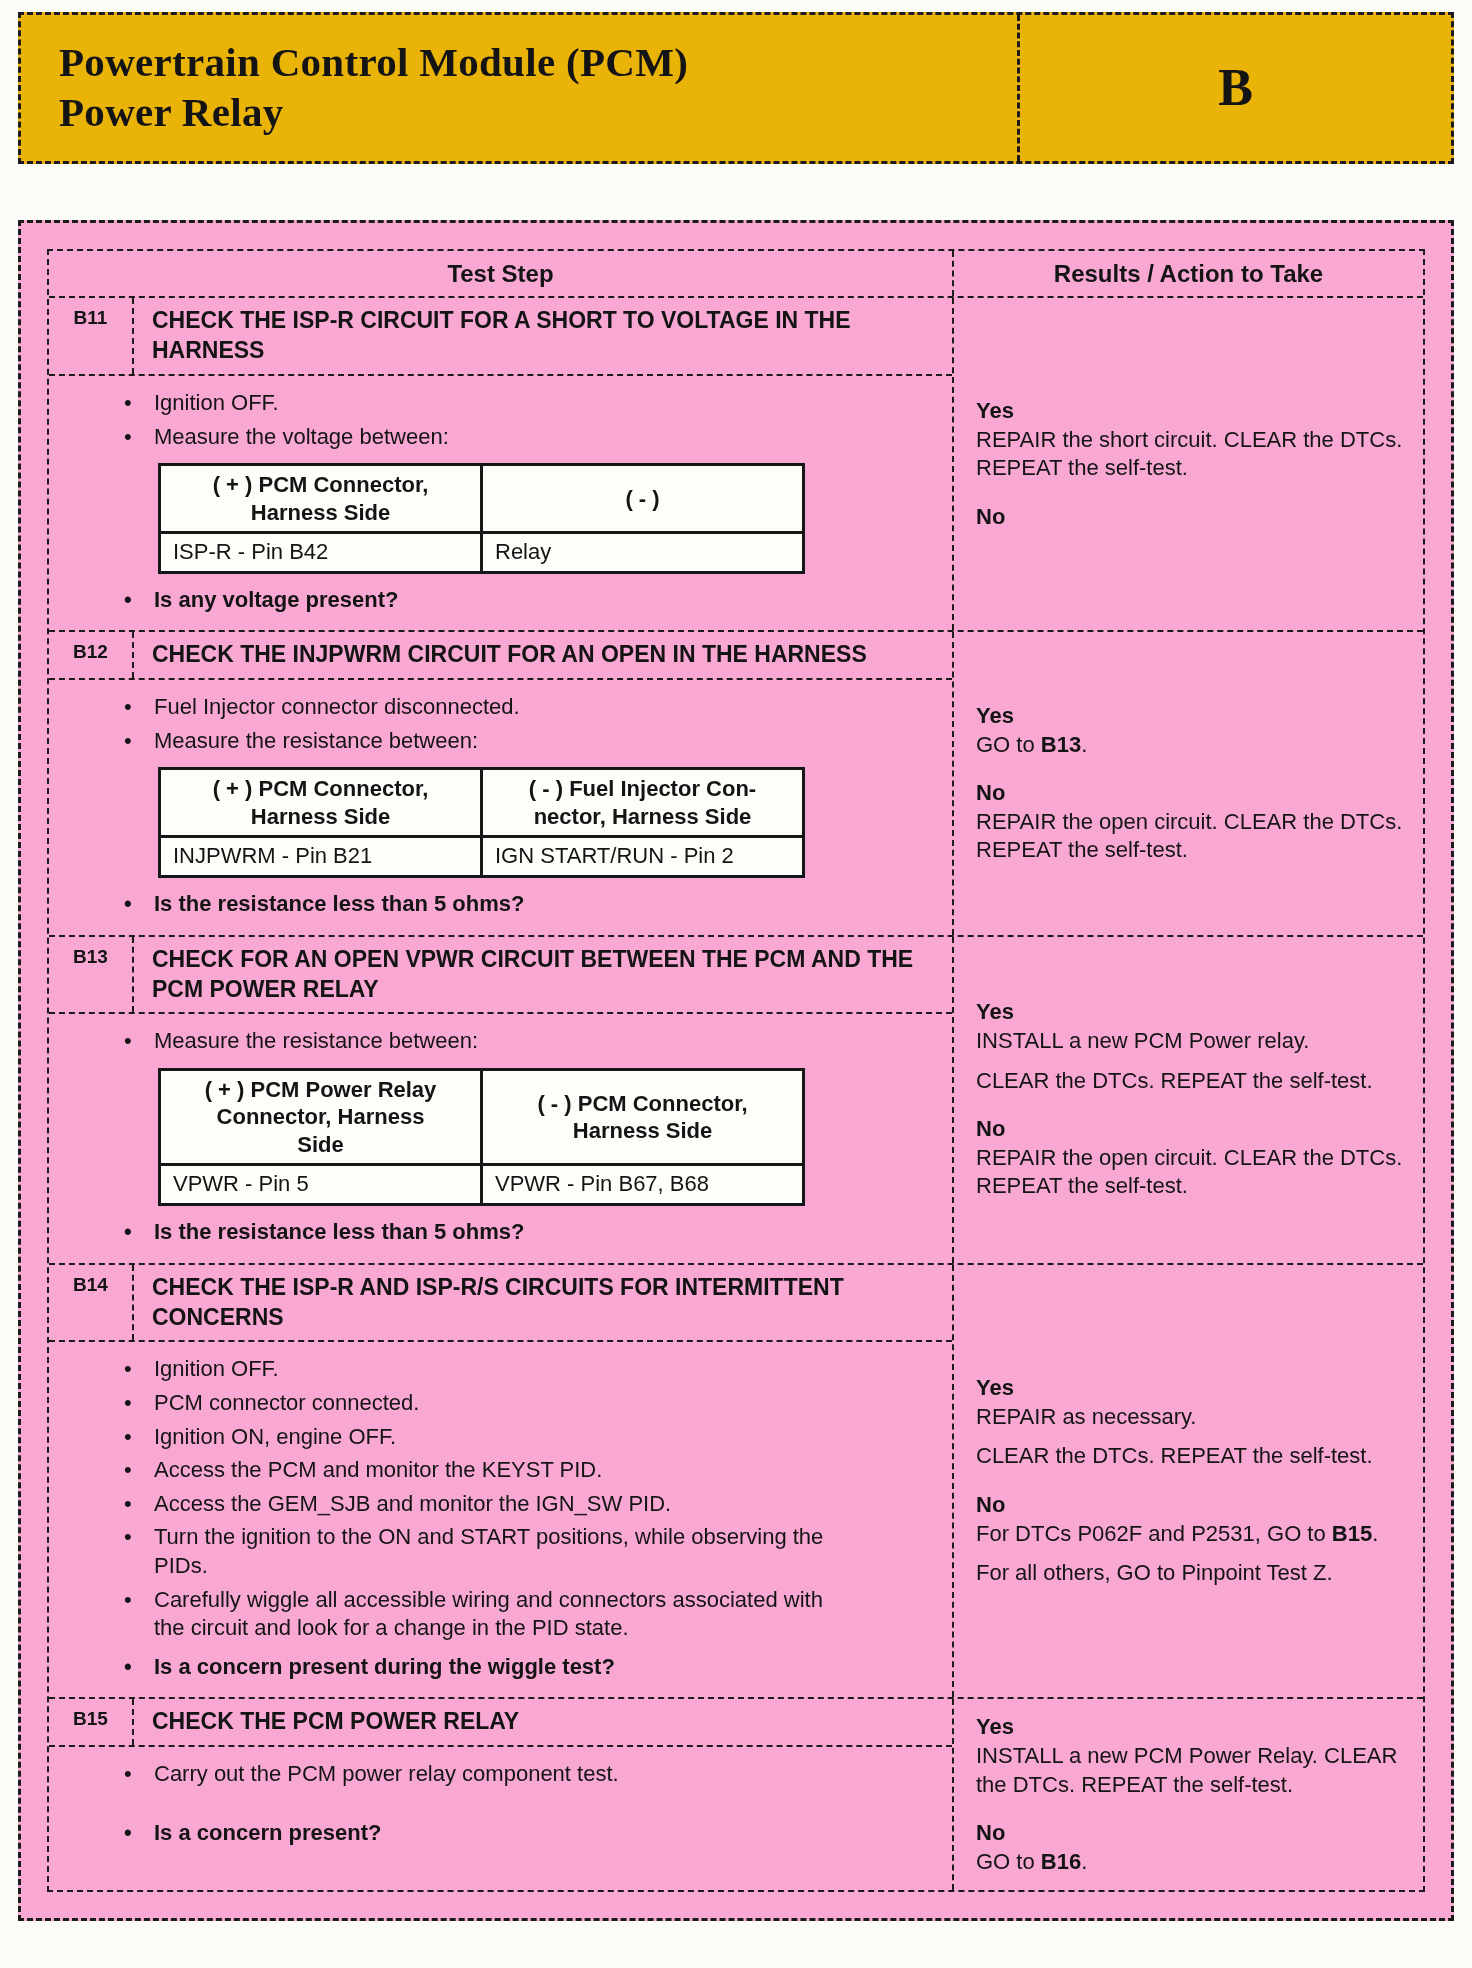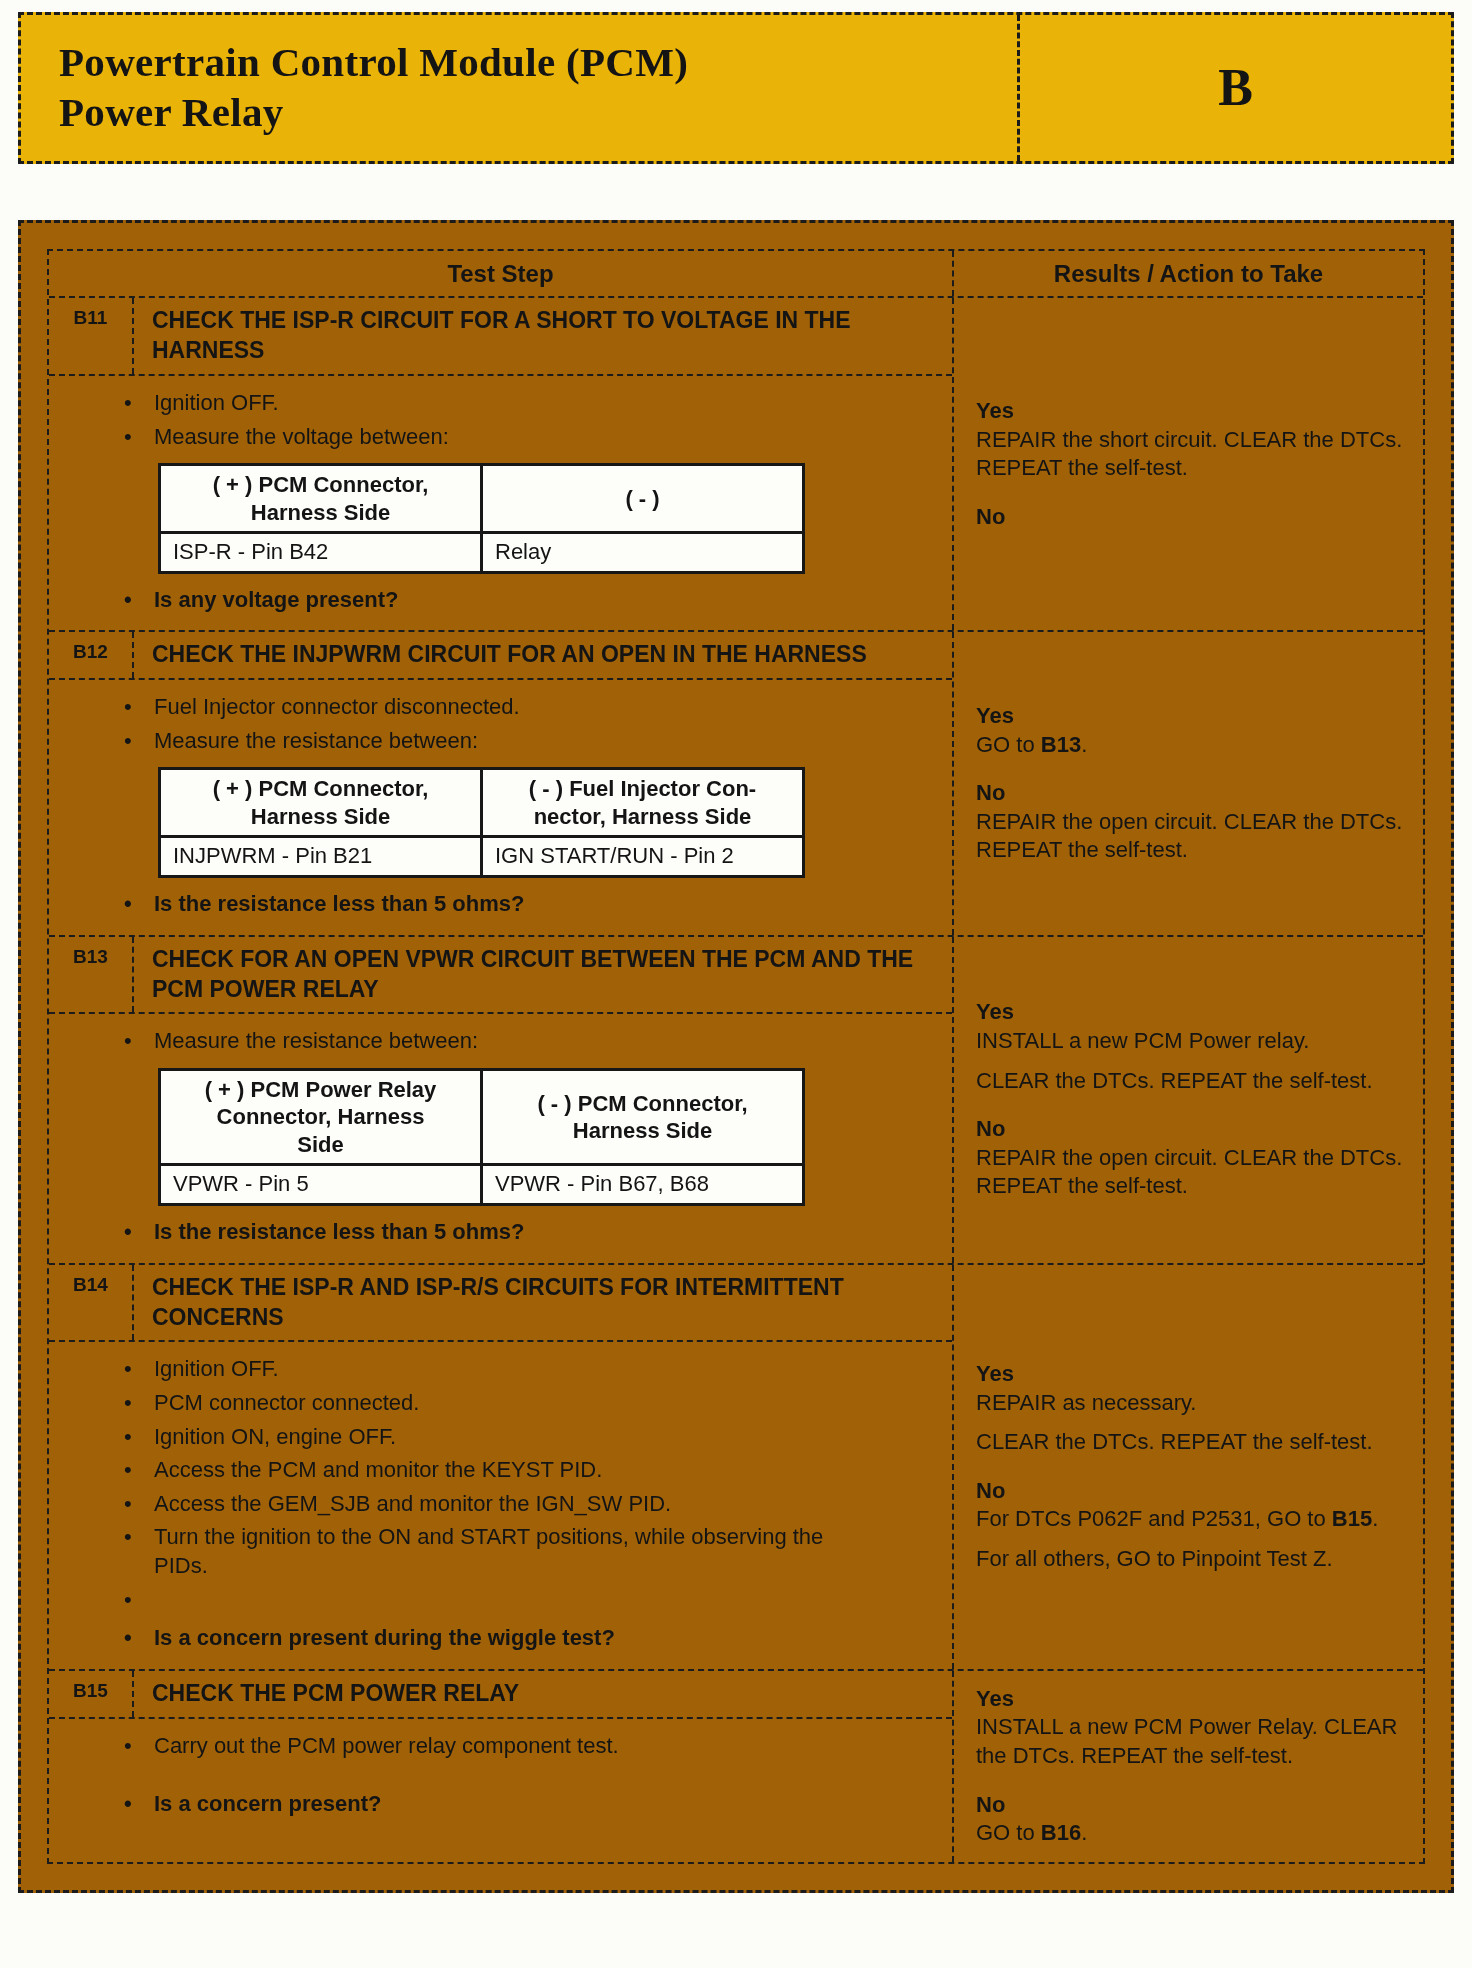--- a/index.html
+++ b/index.html
@@ -40,21 +40,21 @@
     font-family: "Liberation Serif", "DejaVu Serif", serif;
     font-size: 52px;
     font-weight: bold;
   }
 
   
   .content-box {
     margin-top: 56px;
     border: 3px dashed #1b1b1b;
     padding: 26px;
-    background: #a16207;
+    background: #f9a8d4;
   }
   .main-table { border: 2px dashed #1b1b1b; }
   .thead-row {
     display: flex;
     border-bottom: 2px dashed #1b1b1b;
     font-weight: bold;
     font-size: 24px;
   }
   .th-test { width: 903px; text-align: center; padding: 7px 0; }
   .th-results { flex: 1; border-left: 2px dashed #1b1b1b; text-align: center; padding: 7px 0; }
@@ -300,20 +300,21 @@
                 <div class="bullet">
                   <span class="dot">•</span>
                   <span class="btxt">Access the GEM_SJB and monitor the IGN_SW PID.</span>
                 </div>
                 <div class="bullet">
                   <span class="dot">•</span>
                   <span class="btxt">Turn the ignition to the ON and START positions, while observing the PIDs.</span>
                 </div>
                 <div class="bullet">
                   <span class="dot">•</span>
+                  <span class="btxt">Carefully wiggle all accessible wiring and connectors associated with the circuit and look for a change in the PID state.</span>
                 </div>
 
         <div class="bullet question">
                   <span class="dot">•</span>
                   <span class="btxt">Is a concern present during the wiggle test?</span>
                 </div>
       </div>
     </div>
     <div class="results-cell">
       <div class="result-group">

